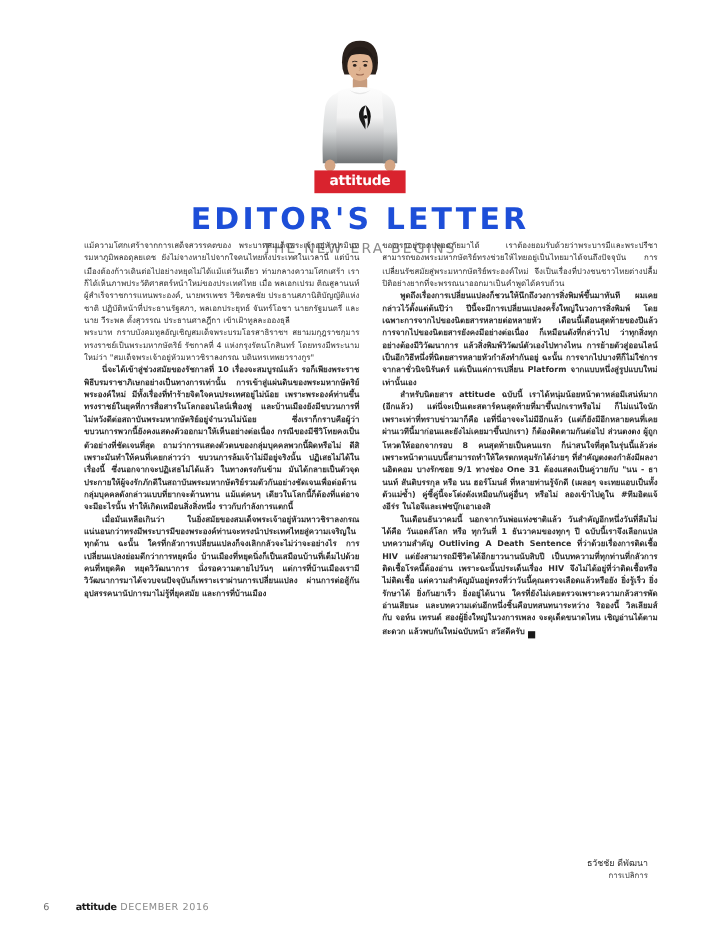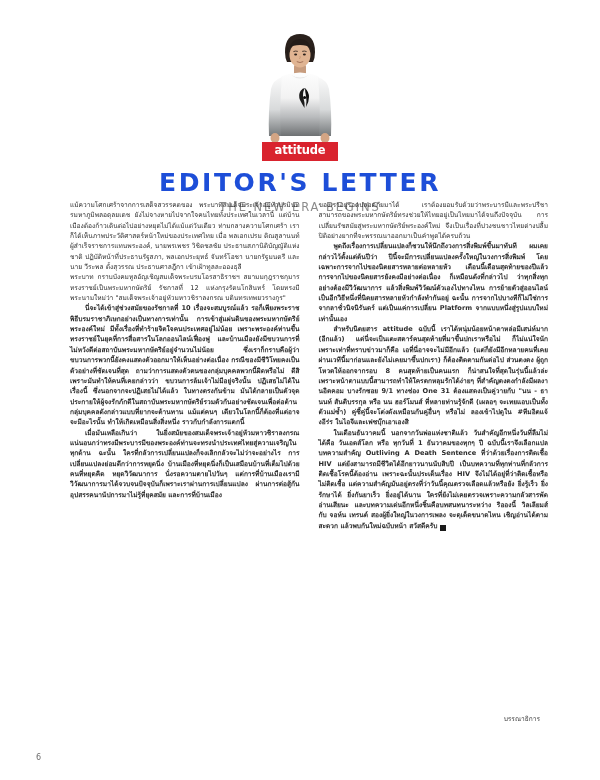--- a/index.html
+++ b/index.html
@@ -237,35 +237,37 @@
   <div class="titleblock">
     <div class="brand-badge">attitude</div>
     <div class="headline">EDITOR'S LETTER</div>
     <div class="subhead">THE NEW ERA BEGINS</div>
   </div>
 
   <div class="columns">
 
     <div class="col">
       <p>แม้ความโศกเศร้าจากการเสด็จสวรรคตของ พระบาทสมเด็จพระเจ้าอยู่หัวปรมินทรมหาภูมิพลอดุลยเดช ยังไม่จางหายไปจากใจคนไทยทั้งประเทศในเวลานี้ แต่บ้านเมืองต้องก้าวเดินต่อไปอย่างหยุดไม่ได้แม้แต่วันเดียว ท่ามกลางความโศกเศร้า เราก็ได้เห็นภาพประวัติศาสตร์หน้าใหม่ของประเทศไทย เมื่อ พลเอกเปรม ติณสูลานนท์ ผู้สำเร็จราชการแทนพระองค์, นายพรเพชร วิชิตชลชัย ประธานสภานิติบัญญัติแห่งชาติ ปฏิบัติหน้าที่ประธานรัฐสภา, พลเอกประยุทธ์ จันทร์โอชา นายกรัฐมนตรี และนาย วีระพล ตั้งสุวรรณ ประธานศาลฎีกา เข้าเฝ้าทูลละอองธุลี</p>
-      <p>พระบาท กราบบังคมทูลอัญเชิญสมเด็จพระบรมโอรสาธิราชฯ สยามมกุฎราชกุมาร ทรงราชย์เป็นพระมหากษัตริย์ รัชกาลที่ 12 แห่งกรุงรัตนโกสินทร์ โดยทรงมีพระนามใหม่ว่า "สมเด็จพระเจ้าอยู่หัวมหาวชิราลงกรณ บดินทรเทพยวรางกูร"</p>
+      <p>พระบาท กราบบังคมทูลอัญเชิญสมเด็จพระบรมโอรสาธิราชฯ สยามมกุฎราชกุมาร ทรงราชย์เป็นพระมหากษัตริย์ รัชกาลที่ 4 แห่งกรุงรัตนโกสินทร์ โดยทรงมีพระนามใหม่ว่า "สมเด็จพระเจ้าอยู่หัวมหาวชิราลงกรณ บดินทรเทพยวรางกูร"</p>
       <p class="indent">นี่จะได้เข้าสู่ช่วงสมัยของรัชกาลที่ 10 เรื่องจะสมบูรณ์แล้ว รอก็เพียงพระราชพิธีบรมราชาภิเษกอย่างเป็นทางการเท่านั้น การเข้าสู่แผ่นดินของพระมหากษัตริย์พระองค์ใหม่ มีทั้งเรื่องที่ทำร้ายจิตใจคนประเทศอยู่ไม่น้อย เพราะพระองค์ท่านขึ้นทรงราชย์ในยุคที่การสื่อสารในโลกออนไลน์เฟื่องฟู และบ้านเมืองยังมีขบวนการที่ไม่หวังดีต่อสถาบันพระมหากษัตริย์อยู่จำนวนไม่น้อย ซึ่งเราก็กราบคือผู้ว่า ขบวนการพวกนี้ยังคงแสดงตัวออกมาให้เห็นอย่างต่อเนื่อง กรณีของมีชีวิโทยคงเป็นตัวอย่างที่ชัดเจนที่สุด ถามว่าการแสดงตัวตนของกลุ่มบุคคลพวกนี้ผิดหรือไม่ ดีสิ เพราะมันทำให้คนที่เคยกล่าวว่า ขบวนการล้มเจ้าไม่มีอยู่จริงนั้น ปฏิเสธไม่ได้ในเรื่องนี้ ซึ่งนอกจากจะปฏิเสธไม่ได้แล้ว ในทางตรงกันข้าม มันได้กลายเป็นตัวจุดประกายให้ผู้จงรักภักดีในสถาบันพระมหากษัตริย์รวมตัวกันอย่างชัดเจนเพื่อต่อต้านกลุ่มบุคคลดังกล่าวแบบที่ยากจะต้านทาน แม้แต่คนๆ เดียวในโลกนี้ก็ต้องที่แต่อาจจะมีอะไรนั้น ทำให้เกิดเหมือนสิ่งสิ่งหนึ่ง ราวกับกำลังการแตกนี้</p>
       <p class="indent">เมื่อมันเหลือเกินว่า ในยิ่งสมัยของสมเด็จพระเจ้าอยู่หัวมหาวชิราลงกรณ แน่นอนกว่าทรงมีพระบารมีของพระองค์ท่านจะทรงนำประเทศไทยสู่ความเจริญในทุกด้าน ฉะนั้น ใครที่กลัวการเปลี่ยนแปลงก็จงเลิกกลัวจะไม่ว่าจะอย่างไร การเปลี่ยนแปลงย่อมดีกว่าการหยุดนิ่ง บ้านเมืองที่หยุดนิ่งก็เป็นเสมือนบ้านที่เต็มไปด้วยคนที่หยุดคิด หยุดวิวัฒนาการ นั่งรอความตายไปวันๆ แต่การที่บ้านเมืองเรามีวิวัฒนาการมาได้จวบจนปัจจุบันก็เพราะเราผ่านการเปลี่ยนแปลง ผ่านการต่อสู้กันอุปสรรคนานัปการมาไม่รู้ที่ยุคสมัย และการที่บ้านเมือง</p>
     </div>
 
     <div class="col">
       <p>ของเราอยู่รอดปลอดภัยมาได้ เราต้องยอมรับด้วยว่าพระบารมีและพระปรีชาสามารถของพระมหากษัตริย์ทรงช่วยให้ไทยอยู่เป็นไทยมาได้จนถึงปัจจุบัน การเปลี่ยนรัชสมัยสู่พระมหากษัตริย์พระองค์ใหม่ จึงเป็นเรื่องที่ปวงชนชาวไทยต่างปลื้มปิติอย่างยากที่จะพรรณนาออกมาเป็นคำพูดได้ครบถ้วน</p>
       <p class="indent">พูดถึงเรื่องการเปลี่ยนแปลงก็ชวนให้นึกถึงวงการสิ่งพิมพ์ขึ้นมาทันที ผมเคยกล่าวไว้ตั้งแต่ต้นปีว่า ปีนี้จะมีการเปลี่ยนแปลงครั้งใหญ่ในวงการสิ่งพิมพ์ โดยเฉพาะการจากไปของนิตยสารหลายต่อหลายหัว เดือนนี้เดือนสุดท้ายของปีแล้ว การจากไปของนิตยสารยังคงมีอย่างต่อเนื่อง ก็เหมือนดังที่กล่าวไป ว่าทุกสิ่งทุกอย่างต้องมีวิวัฒนาการ แล้วสิ่งพิมพ์วิวัฒน์ตัวเองไปทางไหน การย้ายตัวสู่ออนไลน์เป็นอีกวิธีหนึ่งที่นิตยสารหลายหัวกำลังทำกันอยู่ ฉะนั้น การจากไปบางทีก็ไม่ใช่การจากลาชั่วนิจนิรันดร์ แต่เป็นแค่การเปลี่ยน Platform จากแบบหนึ่งสู่รูปแบบใหม่เท่านั้นเอง</p>
       <p class="indent">สำหรับนิตยสาร attitude ฉบับนี้ เราได้หนุ่มน้อยหน้าตาหล่อมีเสน่ห์มาก (อีกแล้ว) แต่นี่จะเป็นเตะสตาร์คนสุดท้ายที่มาขึ้นปกเราหรือไม่ ก็ไม่แน่ใจนัก เพราะเท่าที่ทราบข่าวมาก็คือ เอที่นี่อาจจะไม่มีอีกแล้ว (แต่ก็ยังมีอีกหลายคนที่เคยผ่านเวทีนี้มาก่อนและยังไม่เคยมาขึ้นปกเรา) ก็ต้องติดตามกันต่อไป ส่วนตงตง ผู้ถูกโหวตให้ออกจากรอบ 8 คนสุดท้ายเป็นคนแรก ก็น่าสนใจที่สุดในรุ่นนี้แล้วล่ะ เพราะหน้าตาแบบนี้สามารถทำให้ใครตกหลุมรักได้ง่ายๆ ที่สำคัญตงตงกำลังมีผลงานอิตคอม บางรักซอย 9/1 ทางช่อง One 31 ต้องแสดงเป็นคู่วายกับ "นน - ธานนท์ สันติบรรกุล หรือ นน ฮอร์โมนส์ ที่หลายท่านรู้จักดี (เผลอๆ จะเทยแอบเป็นทั้งตัวแม่ซ้ำ) คู่ซี้คู่นี้จะโต่งดังเหมือนกันคู่อื่นๆ หรือไม่ ลองเข้าไปดูใน #ทีมอิตแจ้งอีร่ร ในไอจีและเฟซบุ๊กเอาเองสิ</p>
       <p class="indent"><span>ในเดือนธันวาคมนี้ นอกจากวันพ่อแห่งชาติแล้ว วันสำคัญอีกหนึ่งวันที่ลืมไม่ได้คือ วันเอดส์โลก หรือ ทุกวันที่ 1 ธันวาคมของทุกๆ ปี ฉบับนี้เราจึงเลือกแปลบทความสำคัญ Outliving A Death Sentence ที่ว่าด้วยเรื่องการติดเชื้อ HIV แต่ยังสามารถมีชีวิตได้อีกยาวนานนับสิบปี เป็นบทความที่ทุกท่านที่กลัวการติดเชื้อโรคนี้ต้องอ่าน เพราะฉะนั้นประเด็นเรื่อง HIV จึงไม่ได้อยู่ที่ว่าติดเชื้อหรือไม่ติดเชื้อ แต่ความสำคัญมันอยู่ตรงที่ว่าวันนี้คุณตรวจเลือดแล้วหรือยัง ยิ่งรู้เร็ว ยิ่งรักษาได้ ยิ่งกันยาเร็ว ยิ่งอยู่ได้นาน ใครที่ยังไม่เคยตรวจเพราะความกลัวสารพัด อ่านเสียนะ และบทความเด่นอีกหนึ่งชิ้นคือบทสนทนาระหว่าง ริอองนี้ วิลเลียมส์ กับ จอห์น เทรนต์ สองผู้ยิ่งใหญ่ในวงการเพลง จะดุเด็ดขนาดไหน เชิญอ่านได้ตามสะดวก แล้วพบกันใหม่ฉบับหน้า สวัสดีครับ</span><span class="endmark">a</span></p>
     </div>
 
   </div>
 
   <div class="signature">
-    <div class="sig-role">บรรณาธิการ</div>
+    <div class="sig-name">ธวัชชัย ดีพัฒนา</div>
+    <div class="sig-role">การเปลิการ</div>
   </div>
 
   <div class="footer">
     <span class="folio">6</span>
+    <span><span class="footer-brand">attitude</span><span class="footer-issue">DECEMBER 2016</span></span>
   </div>
 
 </div>
 
 </body></html>

